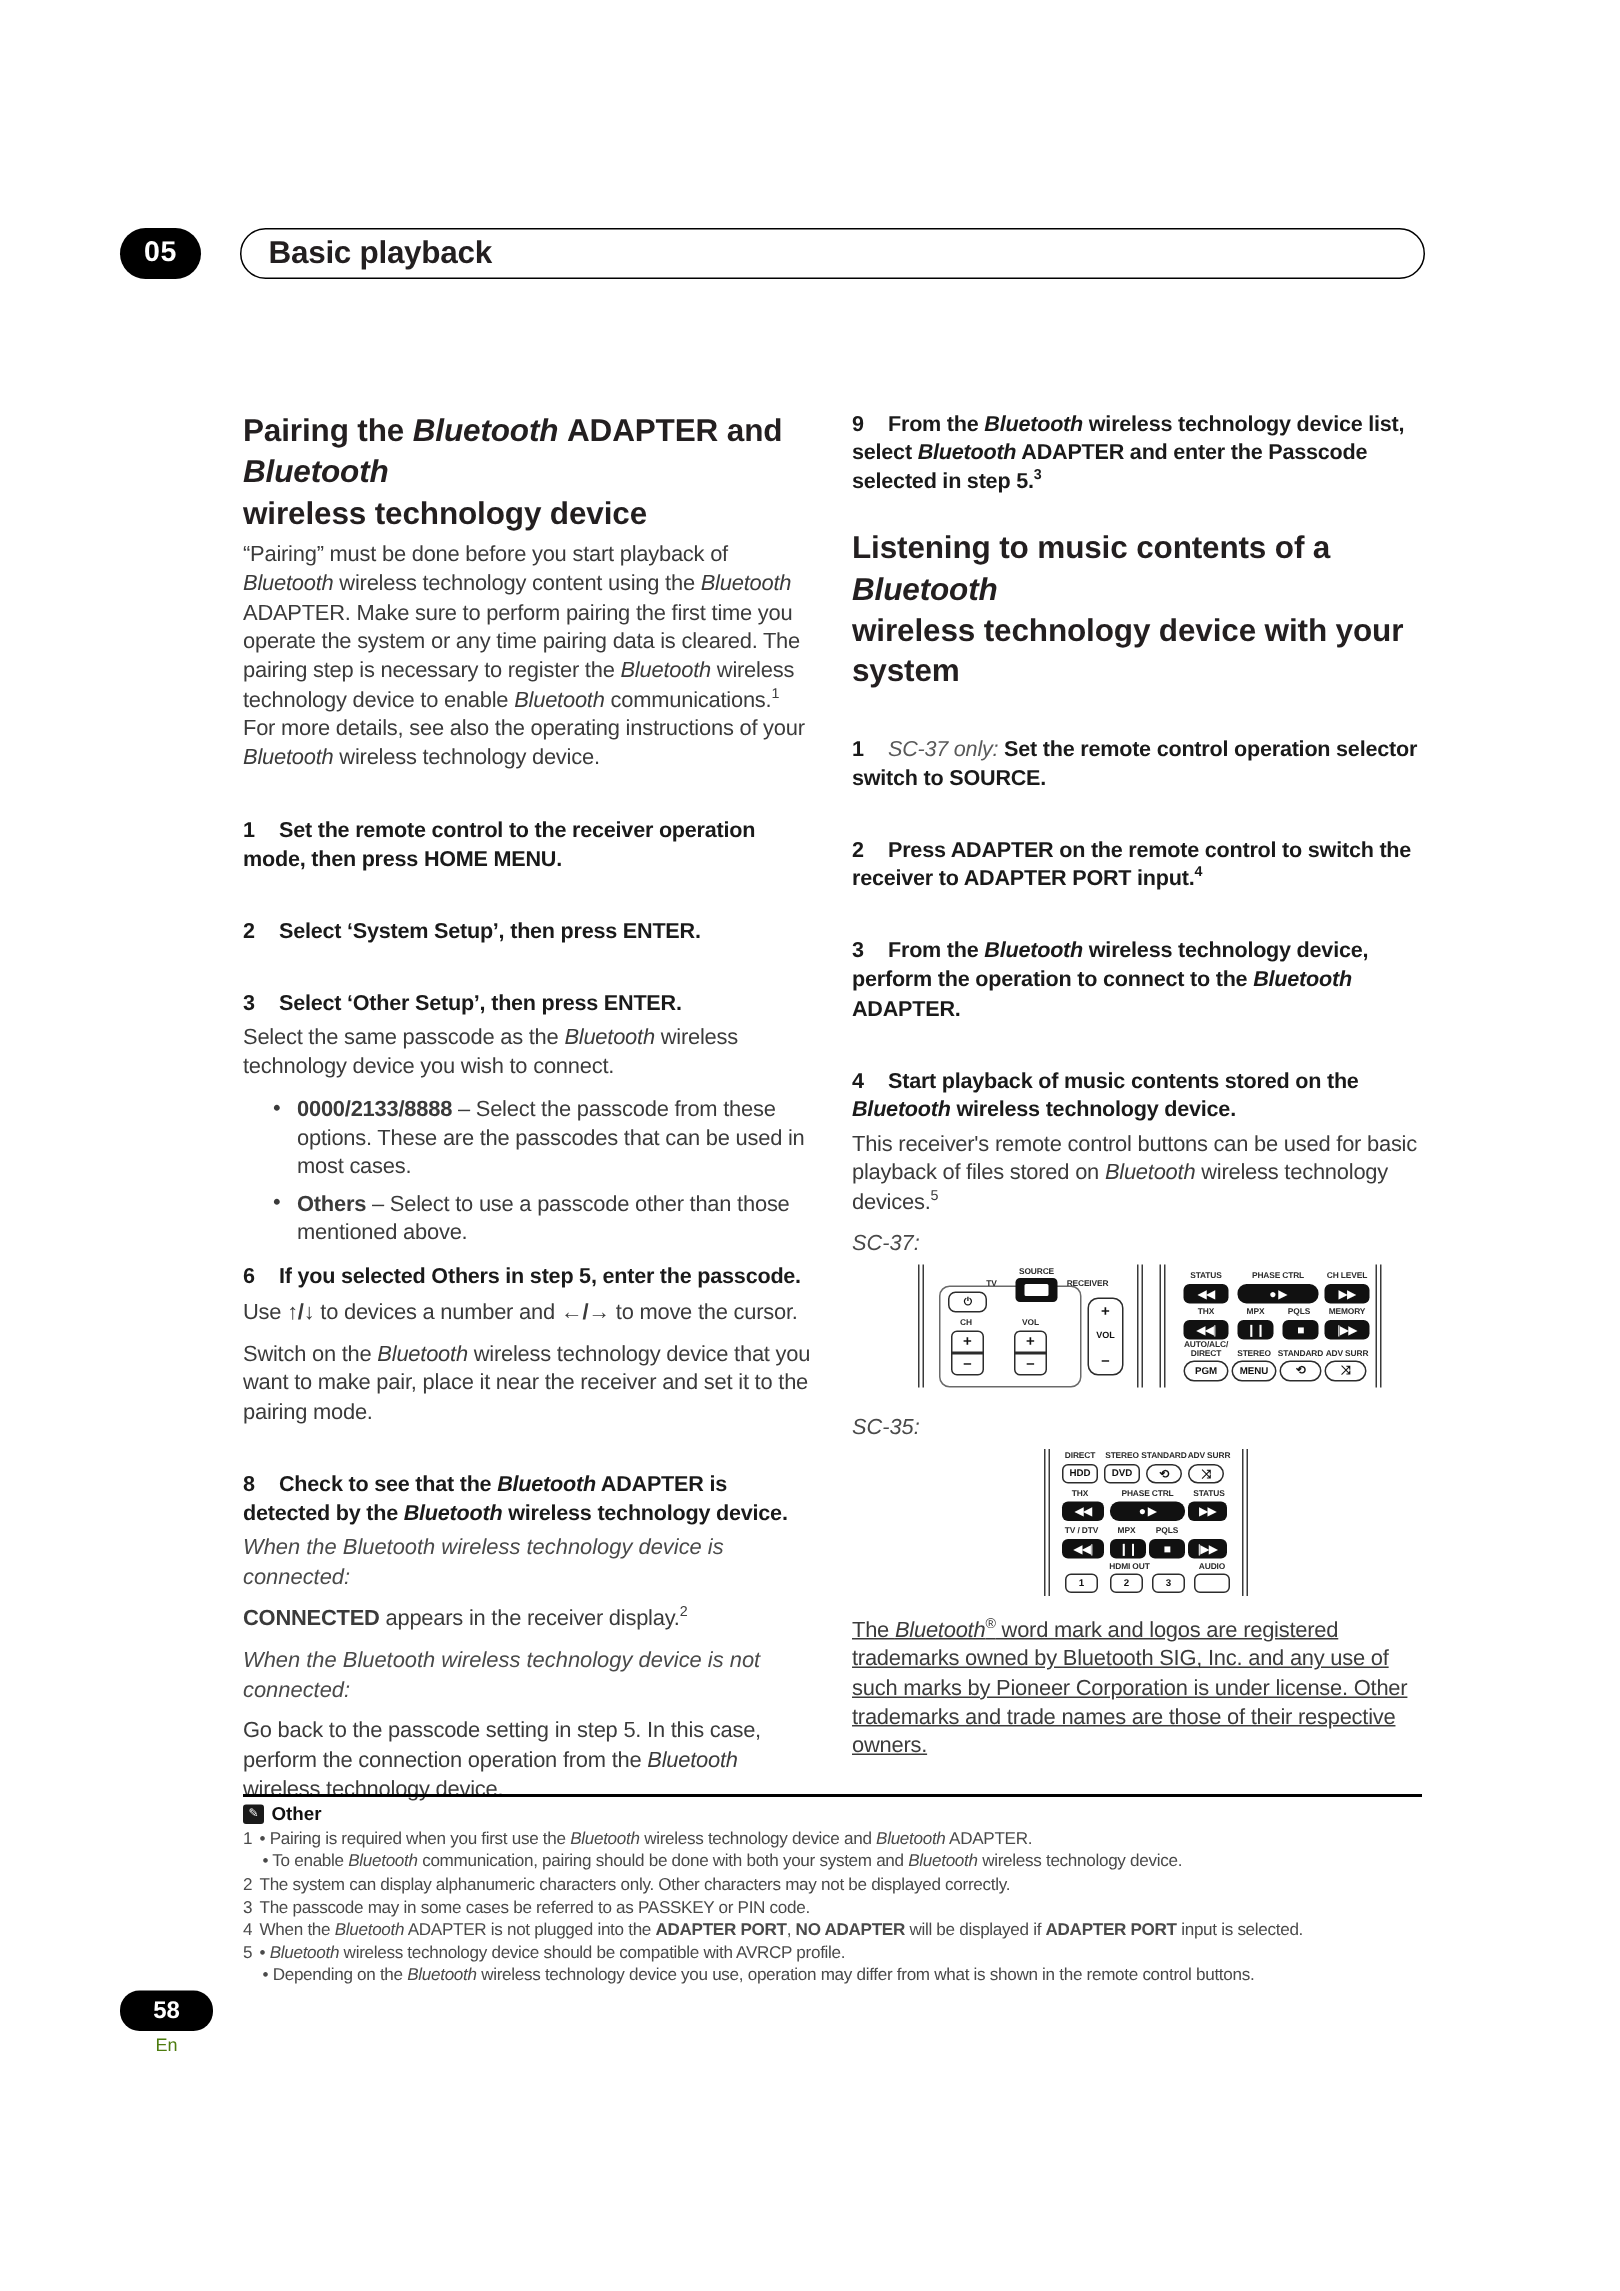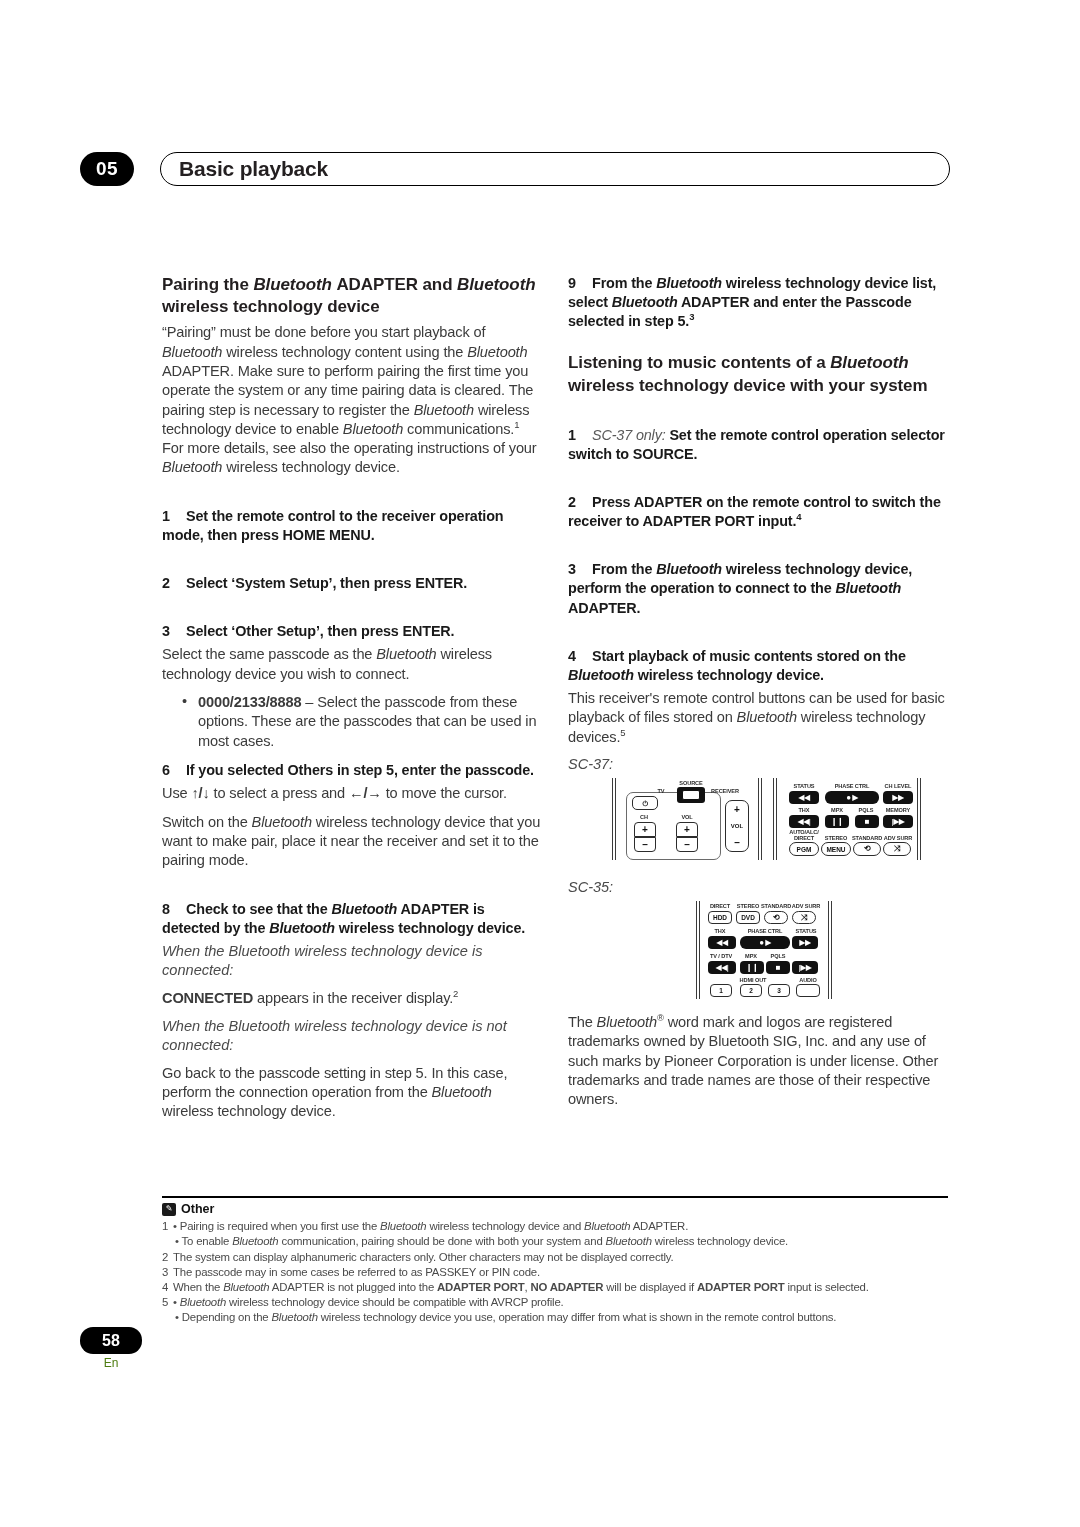--- a/index.html
+++ b/index.html
@@ -30,21 +30,21 @@
     position:absolute; left:18px; top:50%; transform:translateY(-50%);
     font-size:21px; font-weight:bold; letter-spacing:-0.2px;
   }
 
   
   .col { position:absolute; top:274px; width:382px; }
   .col-left  { left:162px; }
   .col-right { left:568px; }
 
   h2.section {
-    font-size:17px; font-weight:bold; line-height:1.30;
+    font-size:21px; font-weight:bold; line-height:1.30;
     margin:0 0 5px 0; letter-spacing:-0.1px;
   }
   h2.section.spaced { margin-top:21px; }
   p.body {
     font-size:14.6px; line-height:1.325; margin:0 0 9px 0;
     color:#3b3b3b; letter-spacing:-0.15px;
   }
   p.step {
     font-size:14.4px; font-weight:bold; line-height:1.33;
     margin:0 0 4px 0; color:#1a1a1a; letter-spacing:-0.15px;
@@ -153,24 +153,25 @@
 
   <p class="step gap"><span class="num">2</span><span>Select ‘System Setup’, then press ENTER.</span></p>
 
   <p class="step gap"><span class="num">3</span><span>Select ‘Other Setup’, then press ENTER.</span></p>
 
 
   <p class="body">Select the same passcode as the <i class="bt">Bluetooth</i> wireless technology device you wish to connect.</p>
 
   <ul class="bullets">
     <li><span class="bold">0000/2133/8888</span><span> – Select the passcode from these options. These are the passcodes that can be used in most cases.</span></li>
+    <li><span class="bold">Others</span><span> – Select to use a passcode other than those mentioned above.</span></li>
   </ul>
 
   <p class="step"><span class="num">6</span><span>If you selected Others in step 5, enter the passcode.</span></p>
-  <p class="body"><span>Use </span><span class="bold">↑/↓</span><span> to select a press and </span><span class="bold">←/→</span><span> to move the cursor.</span></p>
+  <p class="body"><span>Use </span><span class="bold">↑/↓</span><span> to devices a number and </span><span class="bold">←/→</span><span> to move the cursor.</span></p>
 
   <p class="body">Switch on the <i class="bt">Bluetooth</i> wireless technology device that you want to make pair, place it near the receiver and set it to the pairing mode.</p>
 
   <p class="step gap"><span class="num">8</span><span>Check to see that the <i class="bt">Bluetooth</i> ADAPTER is detected by the <i class="bt">Bluetooth</i> wireless technology device.</span></p>
 
   <p class="italic">When the Bluetooth wireless technology device is connected:</p>
   <p class="body"><span class="bold">CONNECTED</span> appears in the receiver display.<sup>2</sup></p>
 
   <p class="italic">When the Bluetooth wireless technology device is not connected:</p>
   <p class="body">Go back to the passcode setting in step 5. In this case, perform the connection operation from the <i class="bt">Bluetooth</i> wireless technology device.</p>
@@ -348,21 +349,21 @@
           <span>2</span>
         </div>
       <div class="btn-light" style="position:absolute;left:72px;top:83px;width:22px;height:13px;">
           <span>3</span>
         </div>
       <div class="lbl" style="left:98px;top:76px;width:28px;">AUDIO</div>
       <div class="btn-light" style="position:absolute;left:100px;top:83px;width:24px;height:13px;"></div>
     </div>
   </div>
 
-  <p class="body" style="margin-top:12px;">The <i class="bt">Bluetooth</i><sup>®</sup> word mark and logos are registered trademarks owned by Bluetooth SIG, Inc. and any use of such marks by Pioneer Corporation is under license. Other trademarks and trade names are those of their respective owners.</p>
+  <p class="body" style="margin-top:12px;text-decoration:underline;">The <i class="bt">Bluetooth</i><sup>®</sup> word mark and logos are registered trademarks owned by Bluetooth SIG, Inc. and any use of such marks by Pioneer Corporation is under license. Other trademarks and trade names are those of their respective owners.</p>
 </div>
 
 <div class="notes">
   <div class="notes-rule"></div>
   <div class="note-head">
     <div class="note-icon">✎</div>
     <span class="note-label">Other</span>
   </div>
 
   <p class="note-line"><span class="n">1</span><span>•</span> Pairing is required when you first use the <i class="bt">Bluetooth</i> wireless technology device and <i class="bt">Bluetooth</i> ADAPTER.</p>

